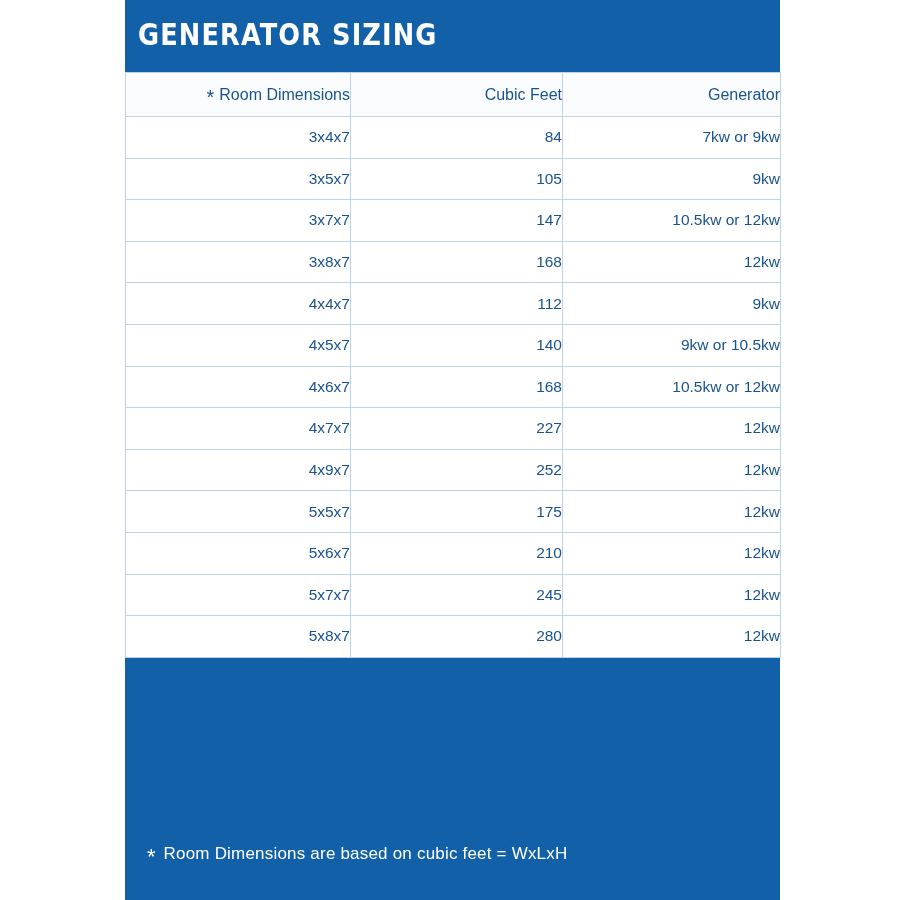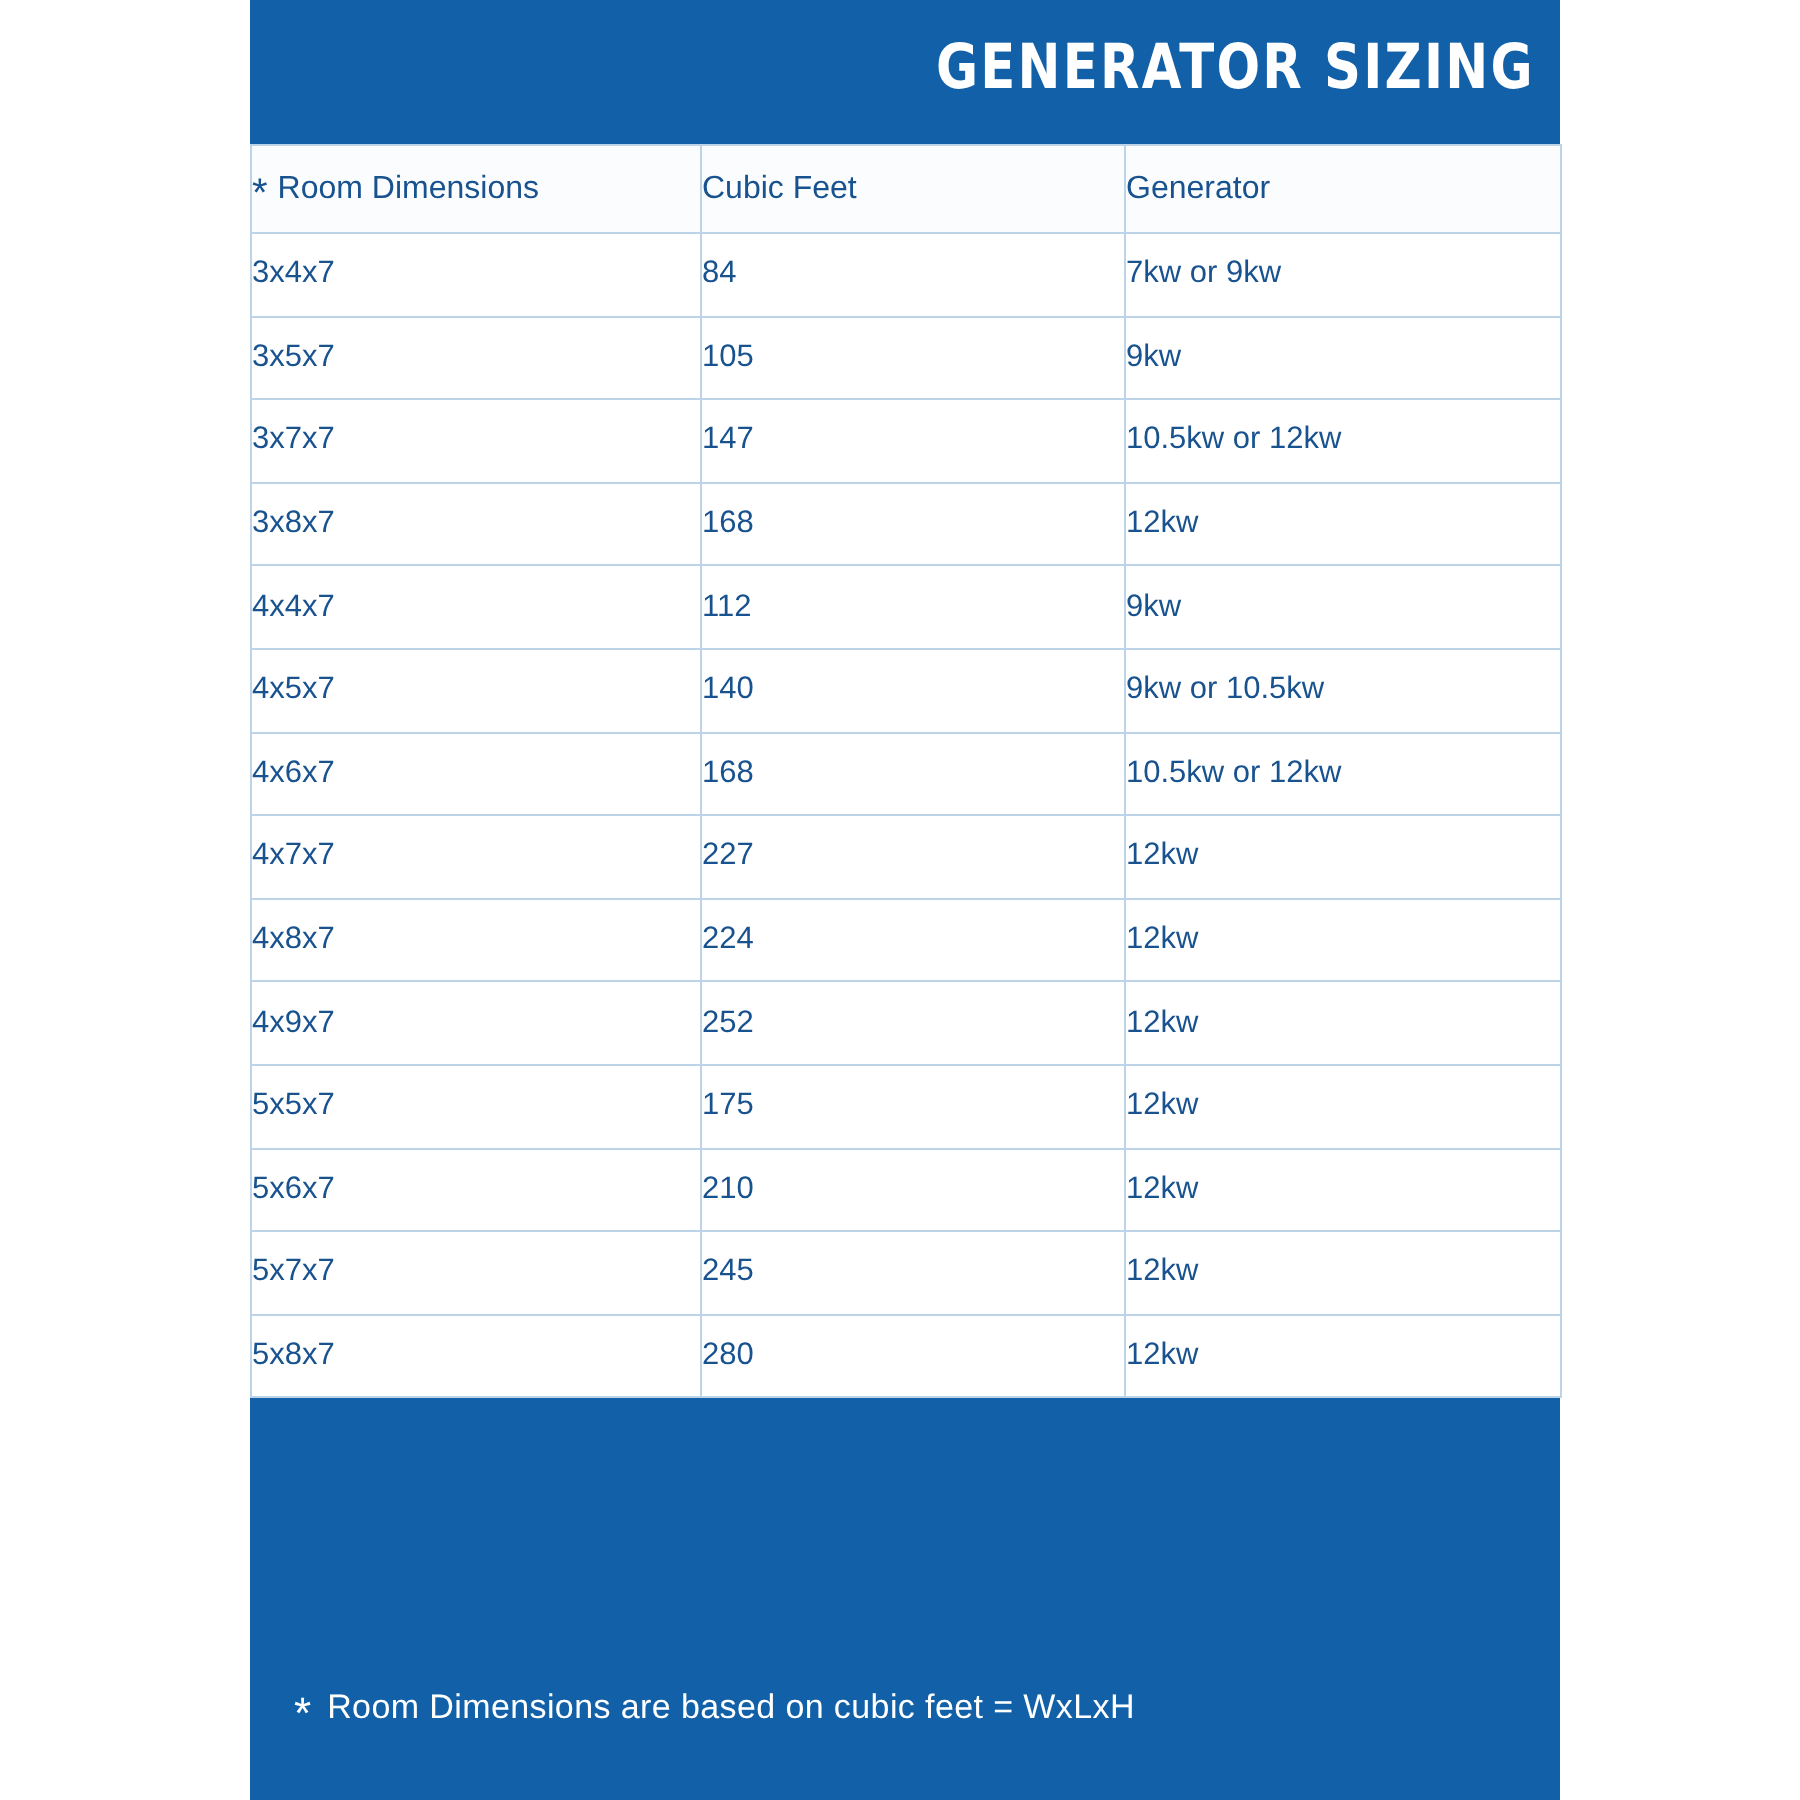--- a/index.html
+++ b/index.html
@@ -29,21 +29,21 @@
     background: #1160a8;
   }
   .title-bar {
     position: absolute;
     left: 125px;
     top: 0;
     width: 655px;
     height: 68px;
     display: flex;
     align-items: center;
-    justify-content: flex-end;
+    justify-content: flex-start;
   }
   .title-text {
     color: #ffffff;
     font-size: 31px;
     font-weight: bold;
     letter-spacing: 1.2px;
     font-family: "DejaVu Sans", sans-serif;
     font-stretch: condensed;
     transform: scaleX(0.92);
     text-transform: uppercase;
@@ -56,21 +56,21 @@
     background: #ffffff;
   }
   table.sizing {
     border-collapse: collapse;
     width: 655px;
     table-layout: fixed;
   }
   table.sizing th, table.sizing td {
     border: 1px solid #bcd3e8;
     color: #19538f;
-    text-align: left;
+    text-align: right;
     font-size: 15.5px;
     font-family: "Liberation Sans", sans-serif;
     padding: 0;
     height: 40.6px;
     vertical-align: middle;
     background: #ffffff;
   }
   table.sizing thead th {
     height: 43px;
     font-size: 16px;
@@ -175,25 +175,20 @@
         <tr>
           <td>4x6x7</td>
           <td>168</td>
           <td>10.5kw or 12kw</td>
         </tr>
         <tr class="row-alt">
           <td>4x7x7</td>
           <td>227</td>
           <td>12kw</td>
         </tr>
-        <tr>
-          <td>4x8x7</td>
-          <td>224</td>
-          <td>12kw</td>
-        </tr>
         <tr class="row-alt">
           <td>4x9x7</td>
           <td>252</td>
           <td>12kw</td>
         </tr>
         <tr>
           <td>5x5x7</td>
           <td>175</td>
           <td>12kw</td>
         </tr>

